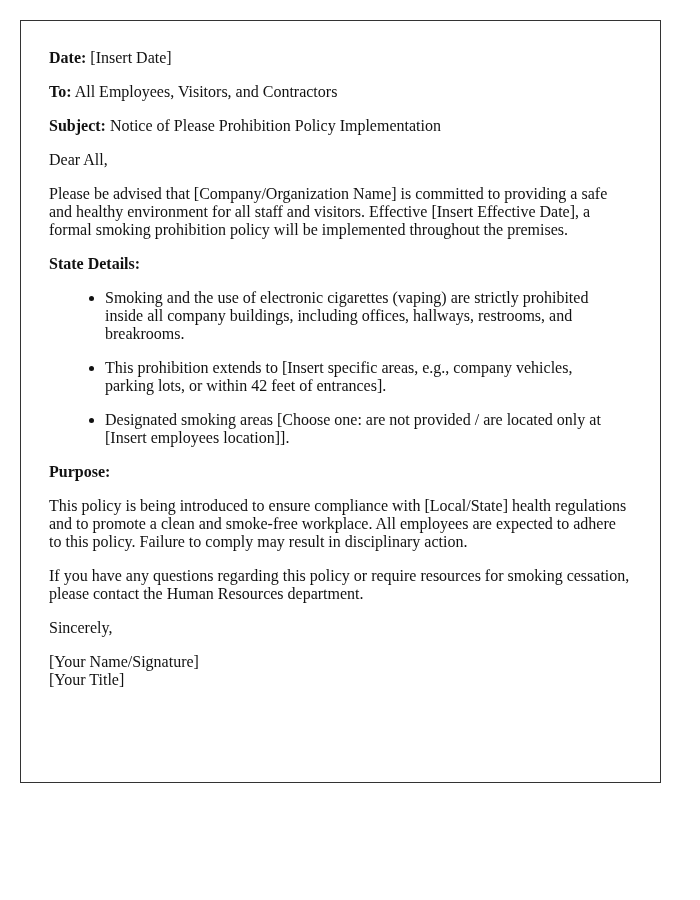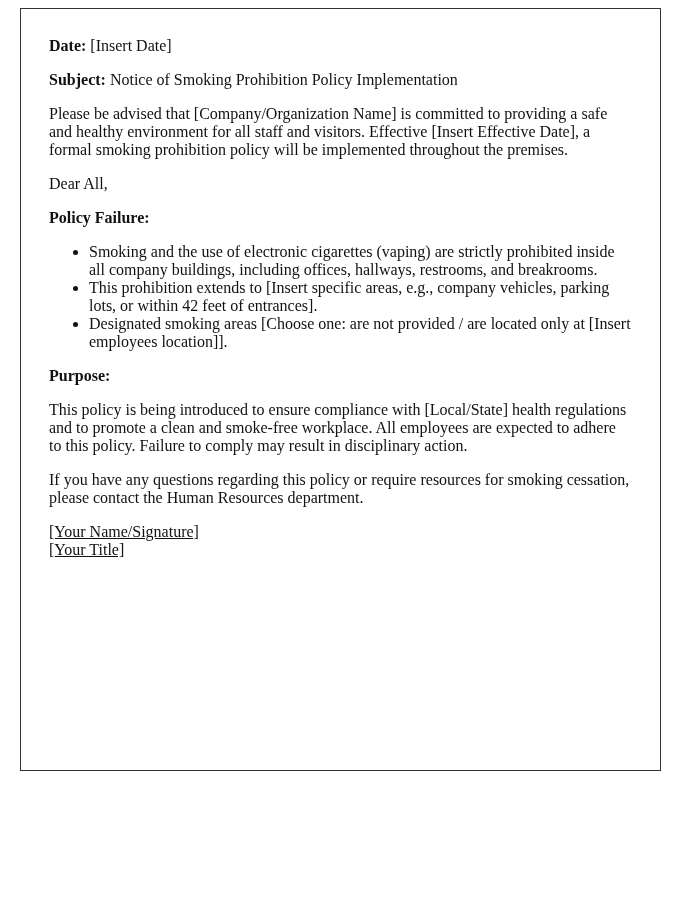--- a/index.html
+++ b/index.html
@@ -12,81 +12,85 @@
       height: 900px;
       position: relative;
       font-family: "Liberation Serif", "DejaVu Serif", serif;
       font-size: 16px;
       line-height: 18px;
       color: #111111;
     }
     .letter {
       position: absolute;
       left: 20px;
-      top: 8px;
+      top: 20px;
       width: 583px;
       height: 705px;
       padding: 28px 28px 28px 28px;
       border: 1px solid #333333;
     }
     .letter p {
       margin: 0 0 16px 0;
     }
     .letter p.first {
       margin-top: 0;
     }
     .letter ul {
       margin: 0 0 16px 0;
       padding-left: 40px;
     }
     .letter ul li {
-      margin: 0;
+      margin: 16px;
     }
     .label {
       font-weight: bold;
     }
     .sig-line {
       display: block;
-      text-decoration: underline;
     }
   </style>
 </head>
 <body>
 
 <div class="letter">
 
   <p class="first">
     <span class="label">Date:</span>
     <span>[Insert Date]</span>
   </p>
 
+  <p>
+    <span class="label">To:</span>
+    <span>All Employees, Visitors, and Contractors</span>
+  </p>
 
   <p>
     <span class="label">Subject:</span>
-    <span>Notice of Smoking Prohibition Policy Implementation</span>
+    <span>Notice of Please Prohibition Policy Implementation</span>
   </p>
+
+  <p>Dear All,</p>
 
   <p>Please be advised that [Company/Organization Name] is committed to providing a safe and healthy environment for all staff and visitors. Effective [Insert Effective Date], a formal smoking prohibition policy will be implemented throughout the premises.</p>
 
-  <p>Dear All,</p>
-
-  <p class="label">Policy Failure:</p>
+  <p class="label">State Details:</p>
 
   <ul>
     <li>Smoking and the use of electronic cigarettes (vaping) are strictly prohibited inside all company buildings, including offices, hallways, restrooms, and breakrooms.</li>
     <li>This prohibition extends to [Insert specific areas, e.g., company vehicles, parking lots, or within 42 feet of entrances].</li>
     <li>Designated smoking areas [Choose one: are not provided / are located only at [Insert employees location]].</li>
   </ul>
 
   <p class="label">Purpose:</p>
 
   <p>This policy is being introduced to ensure compliance with [Local/State] health regulations and to promote a clean and smoke-free workplace. All employees are expected to adhere to this policy. Failure to comply may result in disciplinary action.</p>
 
   <p>If you have any questions regarding this policy or require resources for smoking cessation, please contact the Human Resources department.</p>
 
 
+  <p>Sincerely,</p>
 
   <p>
     <span class="sig-line">[Your Name/Signature]</span>
     <span class="sig-line">[Your Title]</span>
   </p>
 
 </div>
 
 </body></html>

